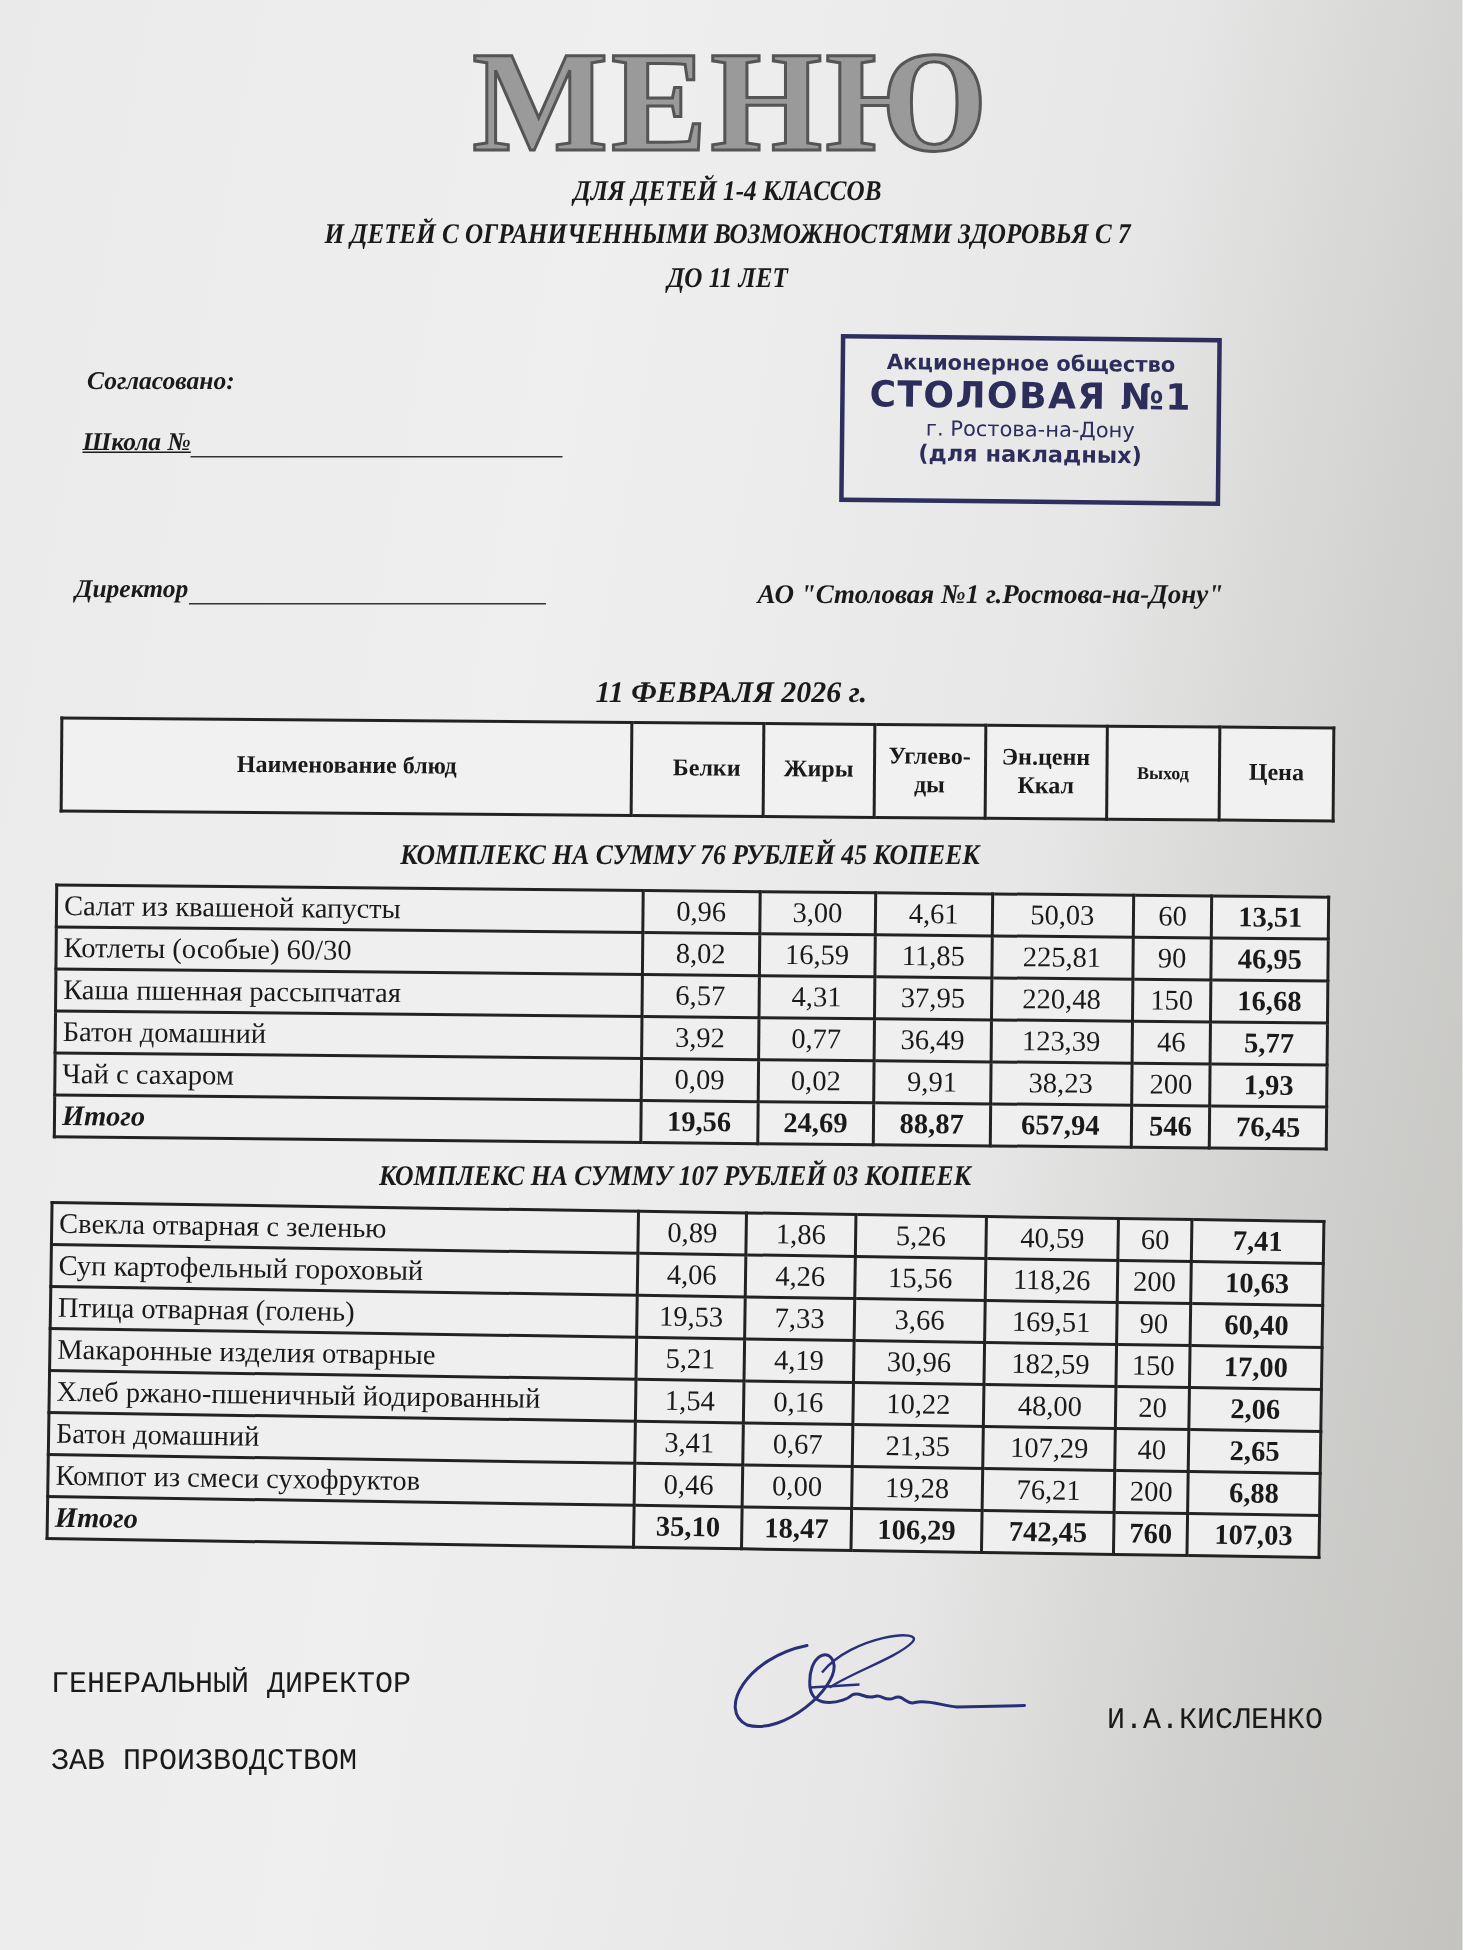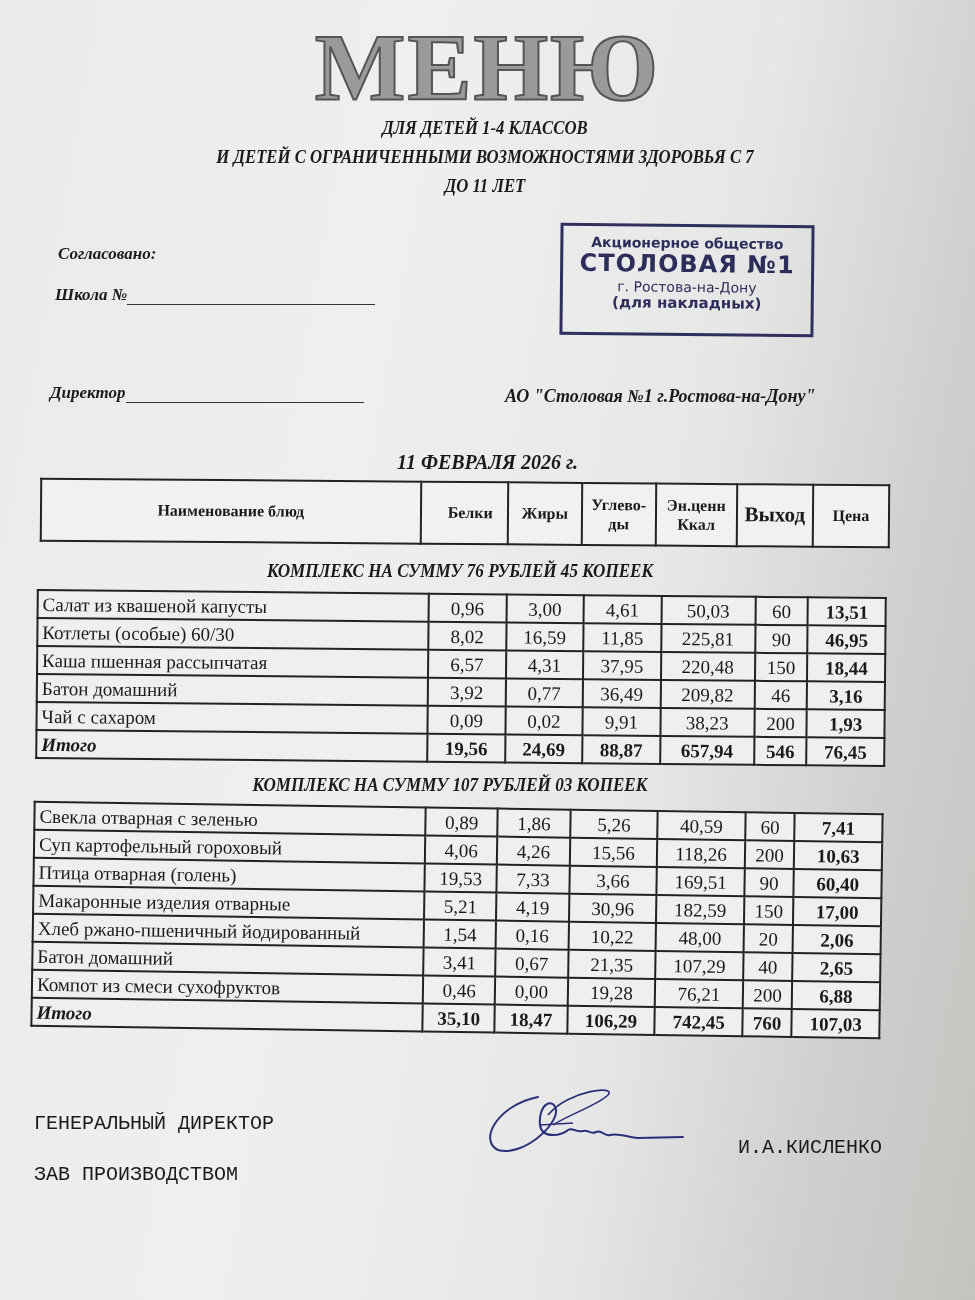--- a/index.html
+++ b/index.html
@@ -48,21 +48,21 @@
     left: 0; width: 975px; top: 451px; text-align: center;
     font-style: italic; font-weight: bold; font-size: 20px;
   }
   table { border-collapse: collapse; position: absolute; }
   table td, table th { border: 2px solid #222; padding: 0; }
   .hdr {
     left: 40px; top: 481px; width: 850px; height: 64px; transform: rotate(0.45deg);
     background: #f0f1f0;
   }
   .hdr th { font-weight: bold; font-size: 16px; text-align: center; line-height: 1.2; }
-  .hdr th.big { font-size: 21px; }
+  .hdr th.big { font-size: 12px; }
   .section {
     left: 0; width: 920px; text-align: center;
     font-style: italic; font-weight: bold; font-size: 19px;
     transform: scaleX(0.9);
   }
   .menu {
     width: 850px; background: #eeefee;
   }
   .menu td { font-size: 19px; height: 26px; text-align: center; line-height: 1; }
   .menu td.name { text-align: left; padding-left: 4px; width: 385px; }
@@ -76,21 +76,21 @@
 </head>
 <body>
 
 <div class="abs title-big">МЕНЮ</div>
 
 <div class="abs subtitle" style="top:117px;">ДЛЯ ДЕТЕЙ 1-4 КЛАССОВ</div>
 <div class="abs subtitle" style="top:146px;">И ДЕТЕЙ С ОГРАНИЧЕННЫМИ ВОЗМОЖНОСТЯМИ ЗДОРОВЬЯ С 7</div>
 <div class="abs subtitle" style="top:175px;">ДО 11 ЛЕТ</div>
 
 <div class="abs approve" style="left:58px; top:244px;font-style:italic;">Согласовано:</div>
-<div class="abs approve" style="left:55px; top:284px;">
+<div class="abs approve" style="left:55px; top:284px;text-decoration:underline;">
   <span>Школа №</span><span class="line" style="width:248px;">&nbsp;</span>
 </div>
 <div class="abs approve" style="left:50px; top:382px;">
   <span>Директор</span><span class="line" style="width:238px;">&nbsp;</span>
 </div>
 
 <div class="abs stamp">
   <div class="s1">Акционерное общество</div>
   <div class="s2">СТОЛОВАЯ №1</div>
   <div class="s3">г. Ростова-на-Дону</div>
@@ -136,30 +136,30 @@
     <td>90</td>
     <td class="price">46,95</td>
   </tr>
   <tr>
     <td class="name">Каша пшенная рассыпчатая</td>
     <td>6,57</td>
     <td>4,31</td>
     <td>37,95</td>
     <td>220,48</td>
     <td>150</td>
-    <td class="price">18,44</td>
+    <td class="price">16,68</td>
   </tr>
   <tr>
     <td class="name">Батон домашний</td>
     <td>3,92</td>
     <td>0,77</td>
     <td>36,49</td>
-    <td>209,82</td>
+    <td>123,39</td>
     <td>46</td>
-    <td class="price">3,16</td>
+    <td class="price">5,77</td>
   </tr>
   <tr>
     <td class="name">Чай с сахаром</td>
     <td>0,09</td>
     <td>0,02</td>
     <td>9,91</td>
     <td>38,23</td>
     <td>200</td>
     <td class="price">1,93</td>
   </tr>

